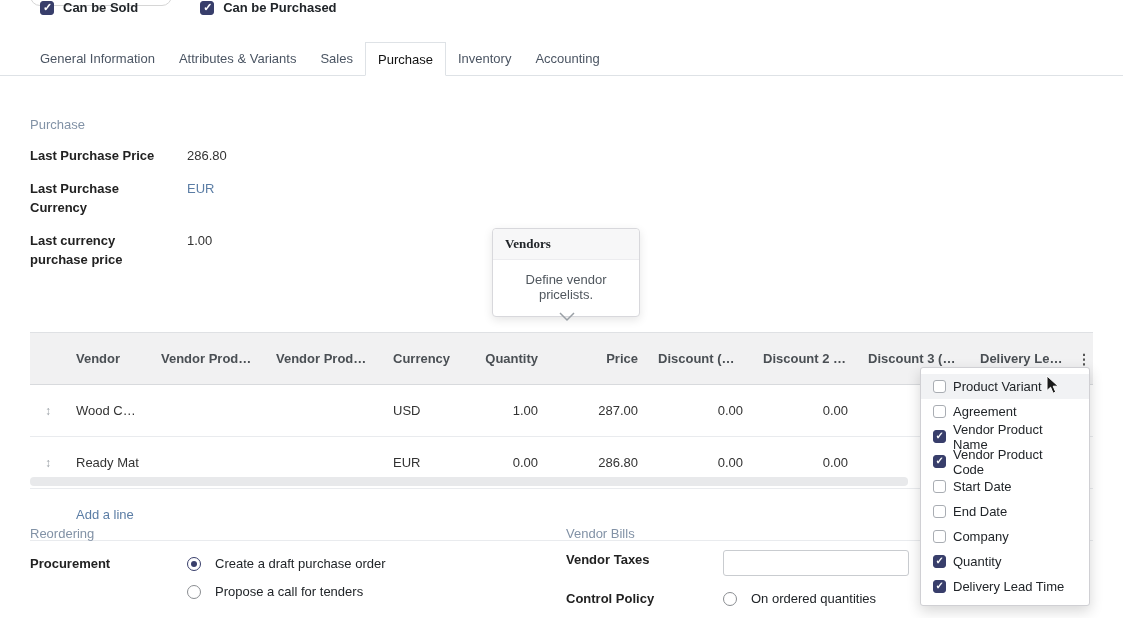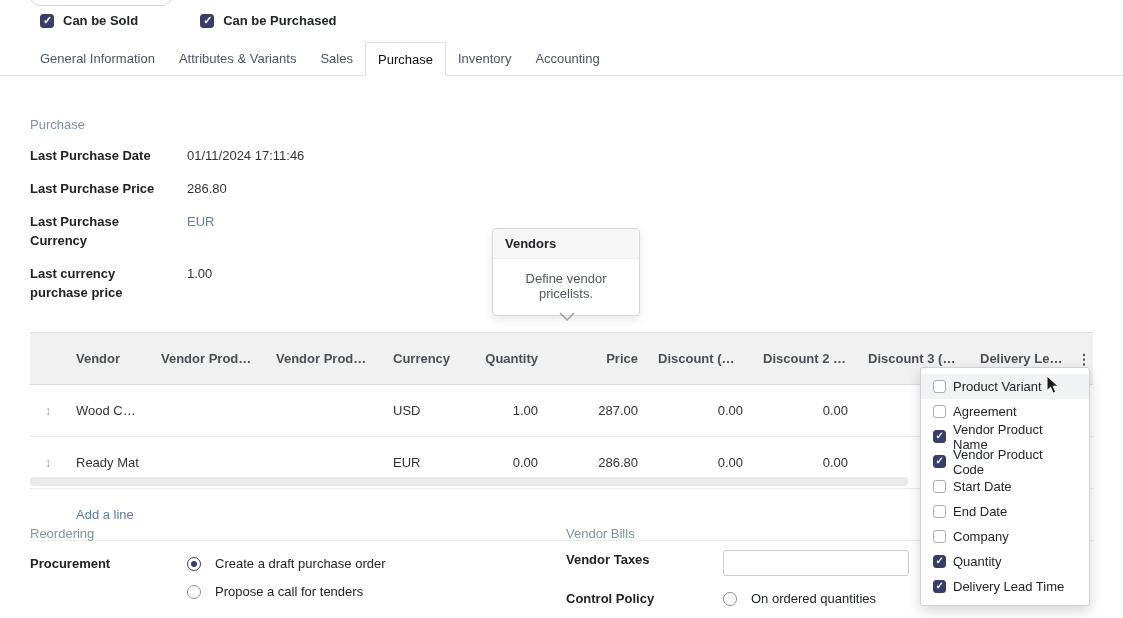--- a/index.html
+++ b/index.html
@@ -10,21 +10,21 @@
     --text:#212529;
   }
   *{box-sizing:border-box;}
   body{margin:0;background:#fff;font-family:"Liberation Sans",sans-serif;color:var(--text);}
   .page{position:relative;width:1123px;height:618px;overflow:hidden;background:#fff;font-size:13px;}
 
   
   .name-remnant{position:absolute;left:30px;top:-16px;width:142px;height:22px;border:1px solid #d6d6d6;border-radius:10px;}
 
   
-  .top-checks{position:absolute;left:40px;top:13px;display:flex;gap:62px;}
+  .top-checks{position:absolute;left:40px;top:0;display:flex;gap:62px;}
   .check-item{display:flex;align-items:center;gap:9px;}
   .check-item .lbl{font-weight:bold;}
   .checkbox{width:14px;height:14px;border:1px solid #a9adb3;border-radius:3px;background:#fff;position:relative;flex:none;}
   .checkbox.checked{background:var(--accent);border-color:var(--accent);}
   .checkbox.checked::after{content:"\2713";position:absolute;left:2px;top:-1px;color:#fff;font-size:11px;font-weight:bold;}
 
   
   .tabs{position:absolute;left:0;top:42px;width:100%;height:34px;border-bottom:1px solid var(--border);display:flex;align-items:stretch;padding-left:28px;}
   .tab{padding:9px 12px;color:#4b5563;cursor:default;white-space:nowrap;}
   .tab.active{background:#fff;border:1px solid var(--border);border-bottom-color:#fff;margin-bottom:-1px;color:#111;}
@@ -37,21 +37,21 @@
 
   
   .fields{position:absolute;left:30px;top:146px;width:440px;}
   .frow{display:flex;margin-bottom:14px;line-height:19px;}
   .frow .flabel{width:130px;margin-right:27px;font-weight:bold;color:#222;flex:none;}
   .frow .fvalue{color:#333;}
   .fvalue.link{color:var(--link);}
 
   
   .popover{position:absolute;left:492px;top:228px;width:148px;background:#fff;border:1px solid #d8d8dc;border-radius:4px;box-shadow:0 3px 10px rgba(0,0,0,.10);z-index:5;}
-  .popover .pop-title{font-weight:bold;padding:7px 12px;background:#f7f7f8;border-bottom:1px solid #ececef;border-radius:4px 4px 0 0;}
+  .popover .pop-title{font-weight:bold;padding:7px 12px;background:#f7f7f8;border-bottom:1px solid #ececef;border-radius:4px 4px 0 0;font-family:Liberation Serif, serif;}
   .popover .pop-body{padding:12px 10px 14px;color:#50575e;text-align:center;font-size:13px;}
   .pop-caret{position:absolute;left:559px;top:310px;z-index:5;}
 
   
   .vtable-wrap{position:absolute;left:30px;top:332px;width:1063px;}
   table.vtable{border-collapse:collapse;table-layout:fixed;width:1063px;font-size:13px;}
   .vtable th,.vtable td{height:30px;padding:18px 10px;vertical-align:middle;overflow:hidden;white-space:nowrap;text-overflow:ellipsis;}
   .vtable thead th{background:#f1f1f2;border-top:1px solid #dfe1e4;border-bottom:1px solid #d8dadd;font-weight:bold;color:#4a4f54;text-align:left;}
   .vtable tbody td{border-bottom:1px solid #e9ebee;color:#333;}
   .vtable .col-right{text-align:right;}
@@ -106,24 +106,20 @@
     <div class="tab">Attributes &amp; Variants</div>
     <div class="tab">Sales</div>
     <div class="tab active">Purchase</div>
     <div class="tab">Inventory</div>
     <div class="tab">Accounting</div>
   </div>
 
   <div class="sec-title t-purchase">Purchase</div>
 
   <div class="fields">
-    <div class="frow">
-      <div class="flabel">Last Purchase Date</div>
-      <div class="fvalue">01/11/2024 17:11:46</div>
-    </div>
     <div class="frow">
       <div class="flabel">Last Purchase Price</div>
       <div class="fvalue">286.80</div>
     </div>
     <div class="frow">
       <div class="flabel">Last Purchase Currency</div>
       <div class="fvalue link">EUR</div>
     </div>
     <div class="frow">
       <div class="flabel">Last currency purchase price</div>

